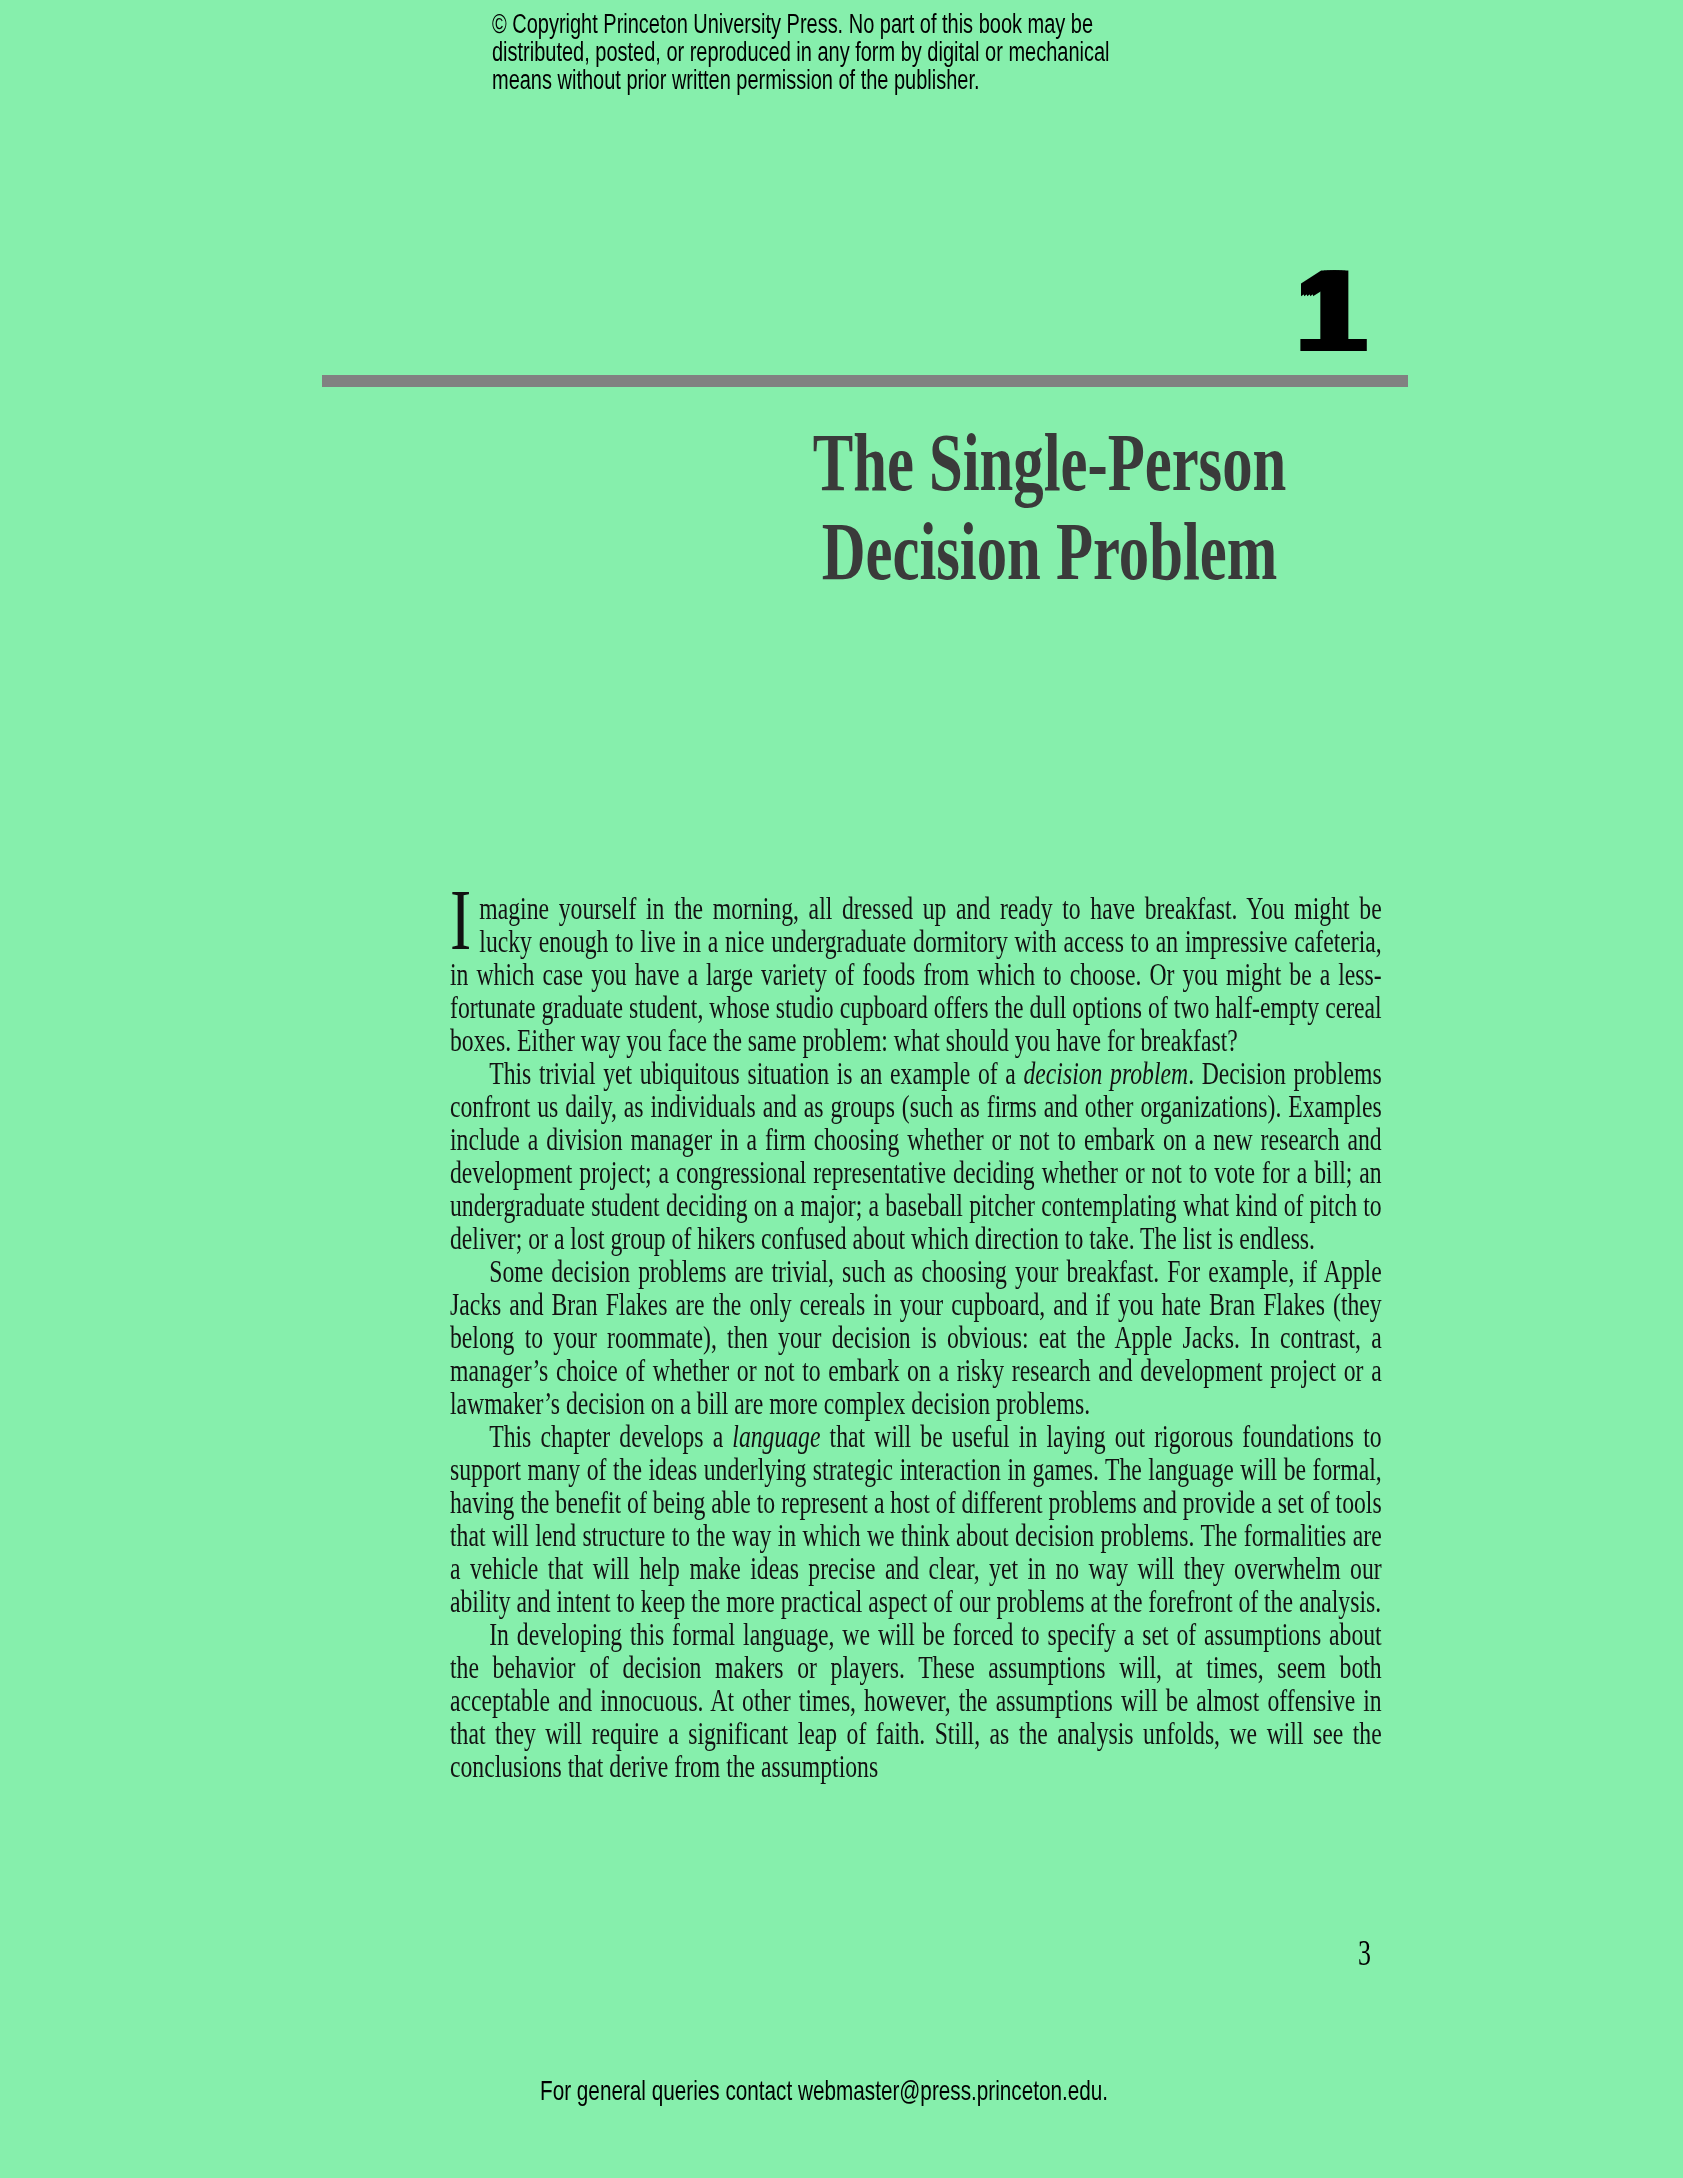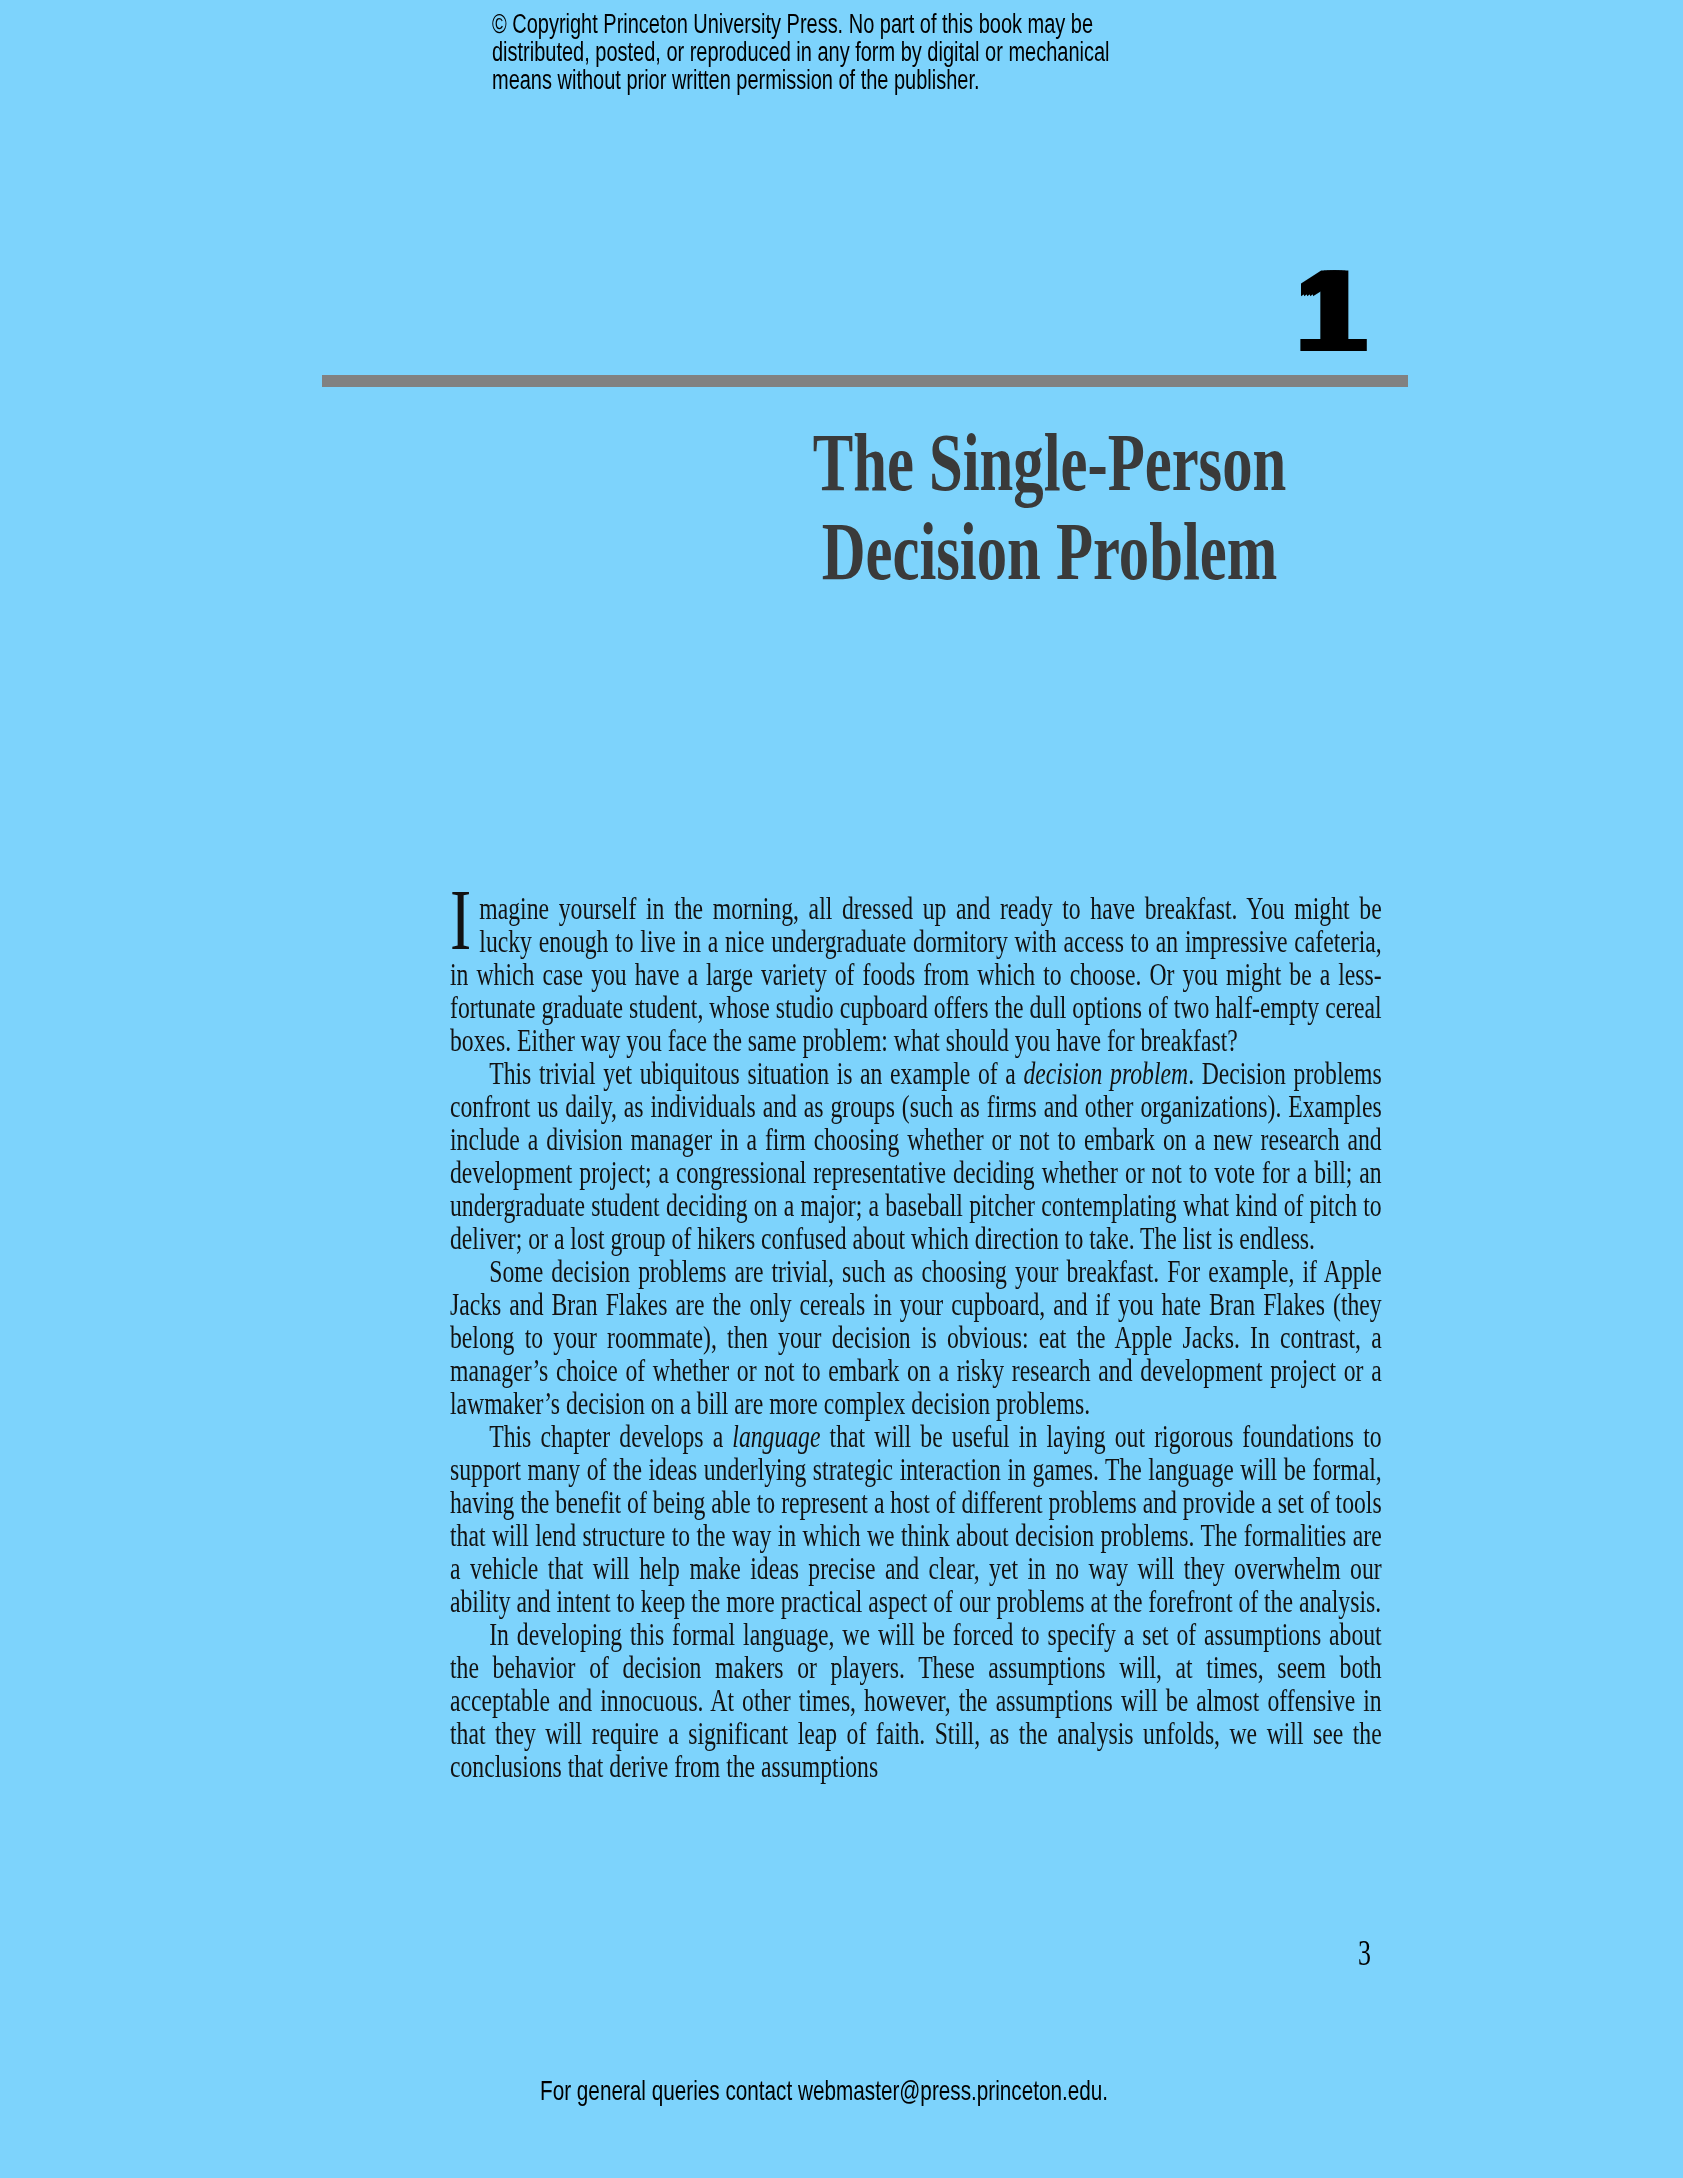--- a/index.html
+++ b/index.html
@@ -4,21 +4,21 @@
 <style>
   html, body {
     margin: 0;
     padding: 0;
     background: #ffffff;
   }
   .page {
     position: relative;
     width: 1683px;
     height: 2178px;
-    background: #7dd3fc;
+    background: #86efac;
     overflow: hidden;
     font-family: "Liberation Serif", "DejaVu Serif", serif;
     color: #121212;
   }
 
   
   .copyright {
     position: absolute;
     left: 492px;
     top: 10px;

